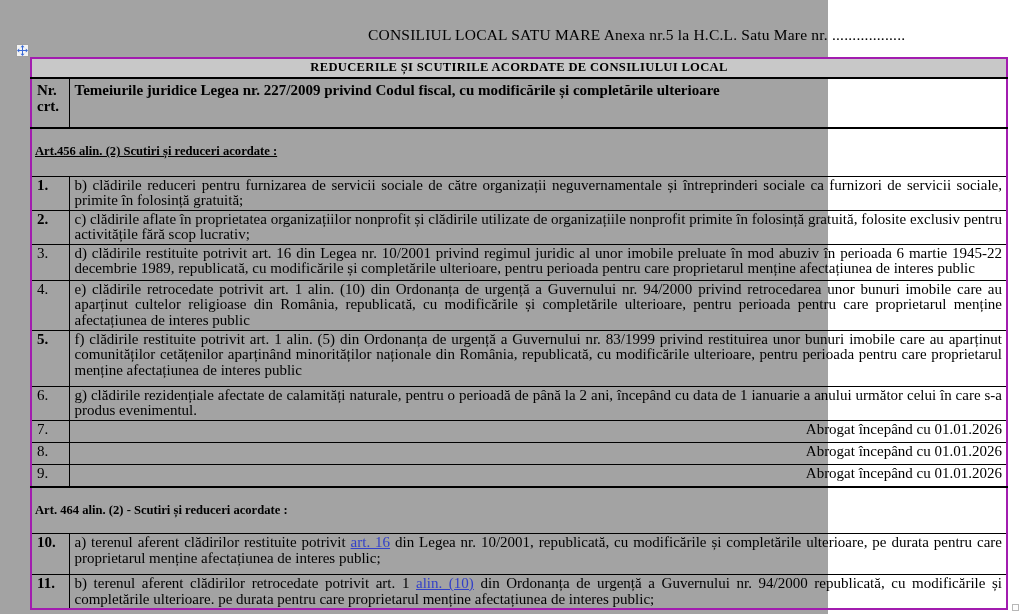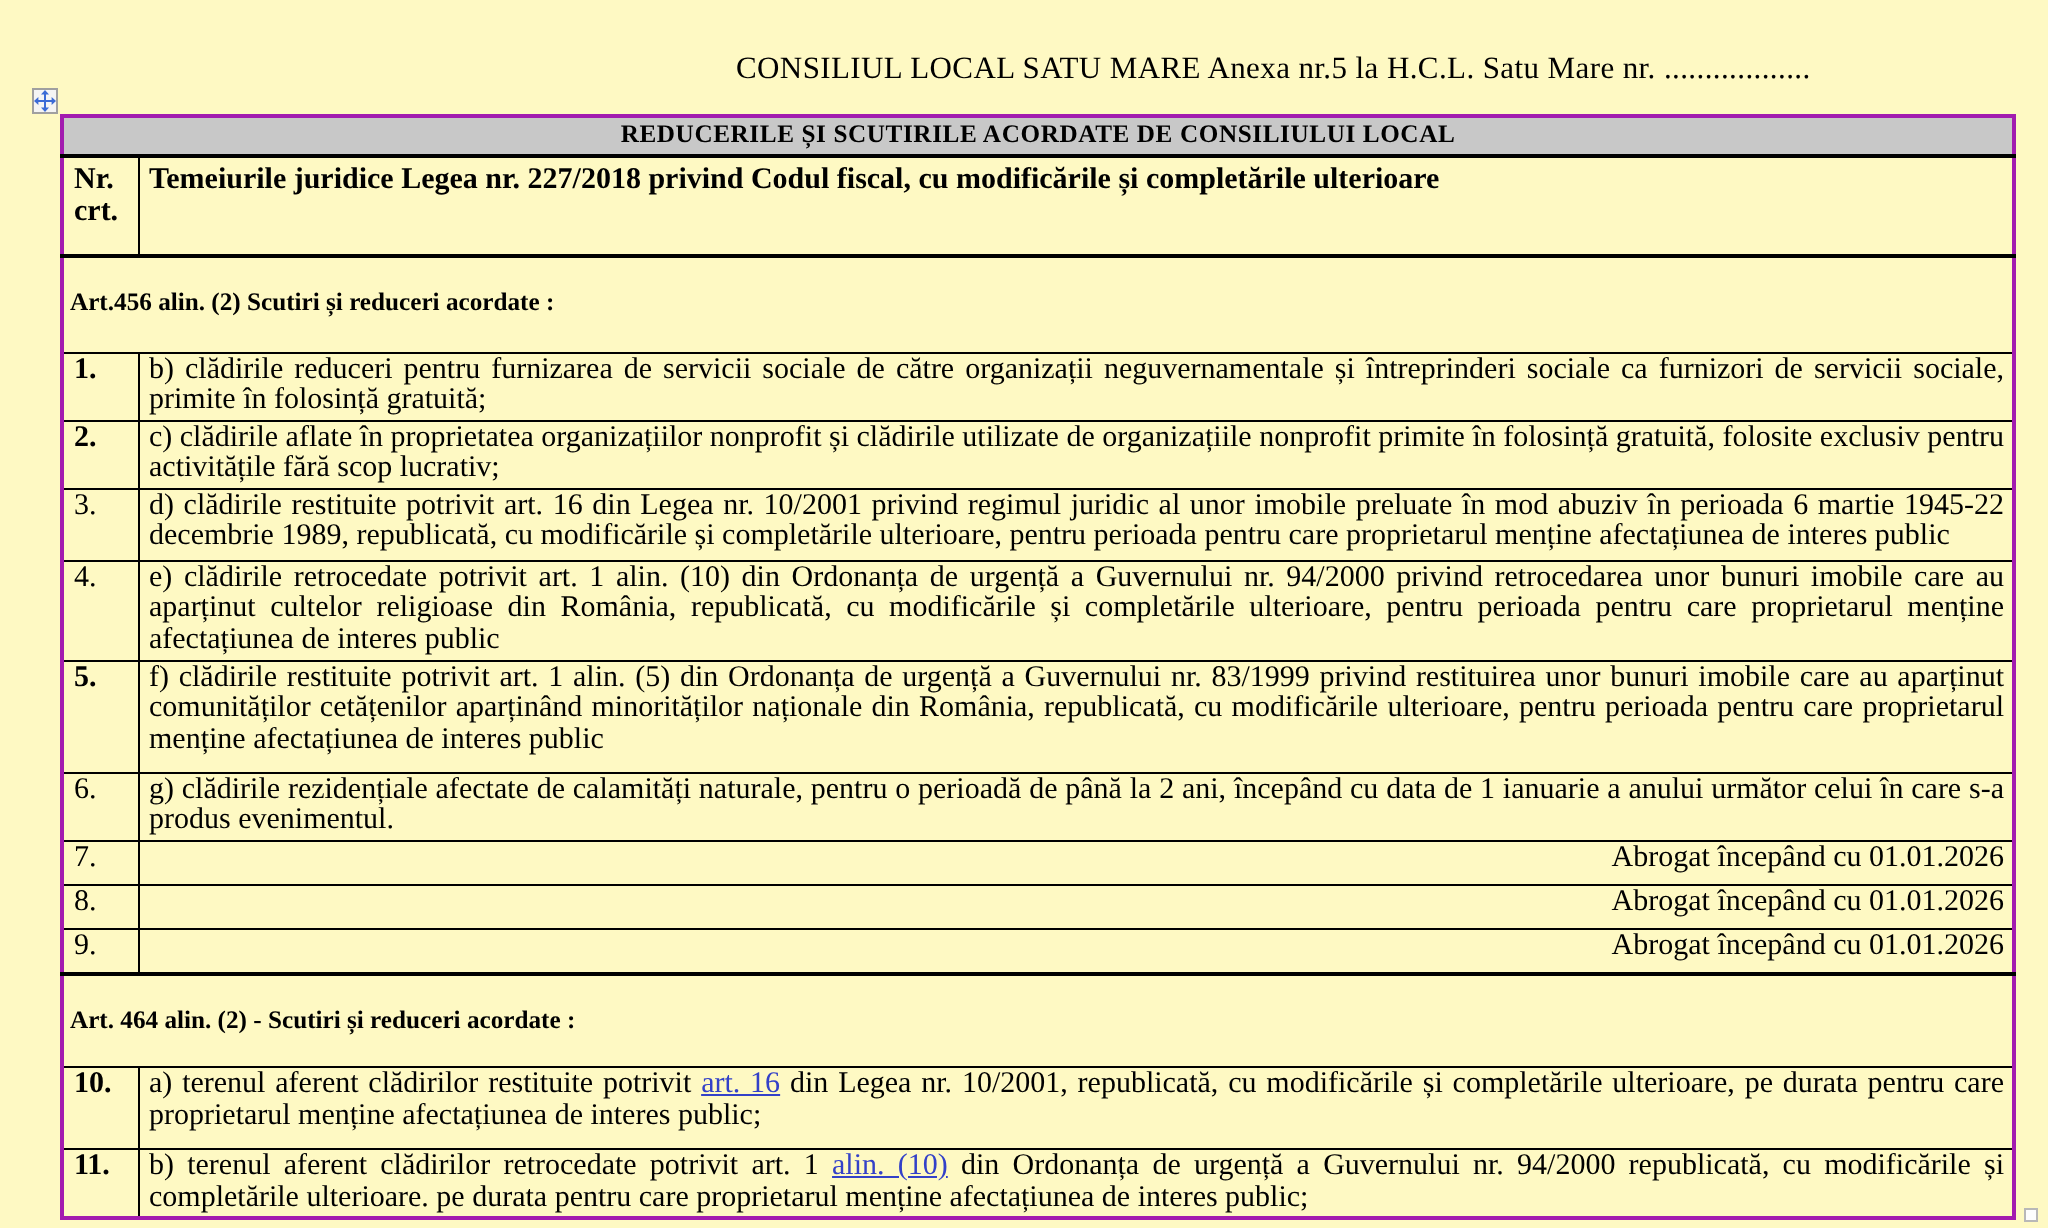--- a/index.html
+++ b/index.html
@@ -3,21 +3,21 @@
 <meta charset="utf-8">
 <style>
   html, body {
     margin: 0; padding: 0;
     width: 1024px; height: 614px;
     background: #ffffff;
     overflow: hidden;
     font-family: "Liberation Serif", serif;
     color: #000;
   }
-  .page { position: relative; width: 1024px; height: 614px; background: #fef9c3; }
+  .page { position: relative; width: 828px; height: 614px; background: #a3a3a3; }
 
   .doc-title {
     position: absolute; left: 368px; top: 26px;
     font-size: 15.5px; white-space: nowrap; letter-spacing: 0.2px;
   }
 
   .move-handle {
     position: absolute; left: 16px; top: 44px;
     width: 13px; height: 13px;
     border: 1px solid #a0a0a0; background: #f4f4f4;
@@ -73,21 +73,21 @@
     padding-left: 3px;
     font-size: 12.6px;
   }
   tr.thick-bottom td { border-bottom-width: 2px; }
 
   td.num-cell { padding-left: 7px; padding-top: 3px; }
   td.num-cell.bold { font-weight: bold; }
   td.text-cell { text-align: justify; }
   td.text-cell.no-justify { text-align: right; }
 
-  .h20 { height: 20px; } .h50 { height: 50px; } .h48 { height: 48px; }
+  .h20 { height: 20px; } .h50 { height: 50px; } .h48 { height: 48px; text-decoration: underline; }
   .h33 { height: 33px; } .h34 { height: 34px; } .h36 { height: 36px; }
   .h50b{ height: 50px; } .h56 { height: 56px; } .h22 { height: 22px; }
   .h47 { height: 47px; margin-top: 32px; } .h41 { height: 41px; } .h32 { height: 32px; }
 
   .doc-link { color: #3341c8; text-decoration: underline; cursor: pointer; margin-top: 20px; }
 </style>
 </head>
 <body>
 
 <div class="page">
@@ -113,21 +113,21 @@
         <col>
       </colgroup>
 
     <tbody>
         <tr class="banner-row h20">
       <td colspan="2">REDUCERILE ȘI SCUTIRILE ACORDATE DE CONSILIULUI LOCAL</td>
     </tr>
 
     <tr class="header-row h50">
       <td>Nr. crt.</td>
-      <td>Temeiurile juridice Legea nr. 227/2018 privind Codul fiscal, cu modificările și completările ulterioare</td>
+      <td>Temeiurile juridice Legea nr. 227/2009 privind Codul fiscal, cu modificările și completările ulterioare</td>
     </tr>
 
     <tr class="section-row h48">
       <td colspan="2">Art.456 alin. (2) Scutiri și reduceri acordate :</td>
     </tr>
 
     <tr class="h33">
       <td class="num-cell bold">1.</td>
       <td class="text-cell">b) clădirile reduceri pentru furnizarea de servicii sociale de către organizații neguvernamentale și întreprinderi sociale ca furnizori de servicii sociale, primite în folosință gratuită;</td>
     </tr>

